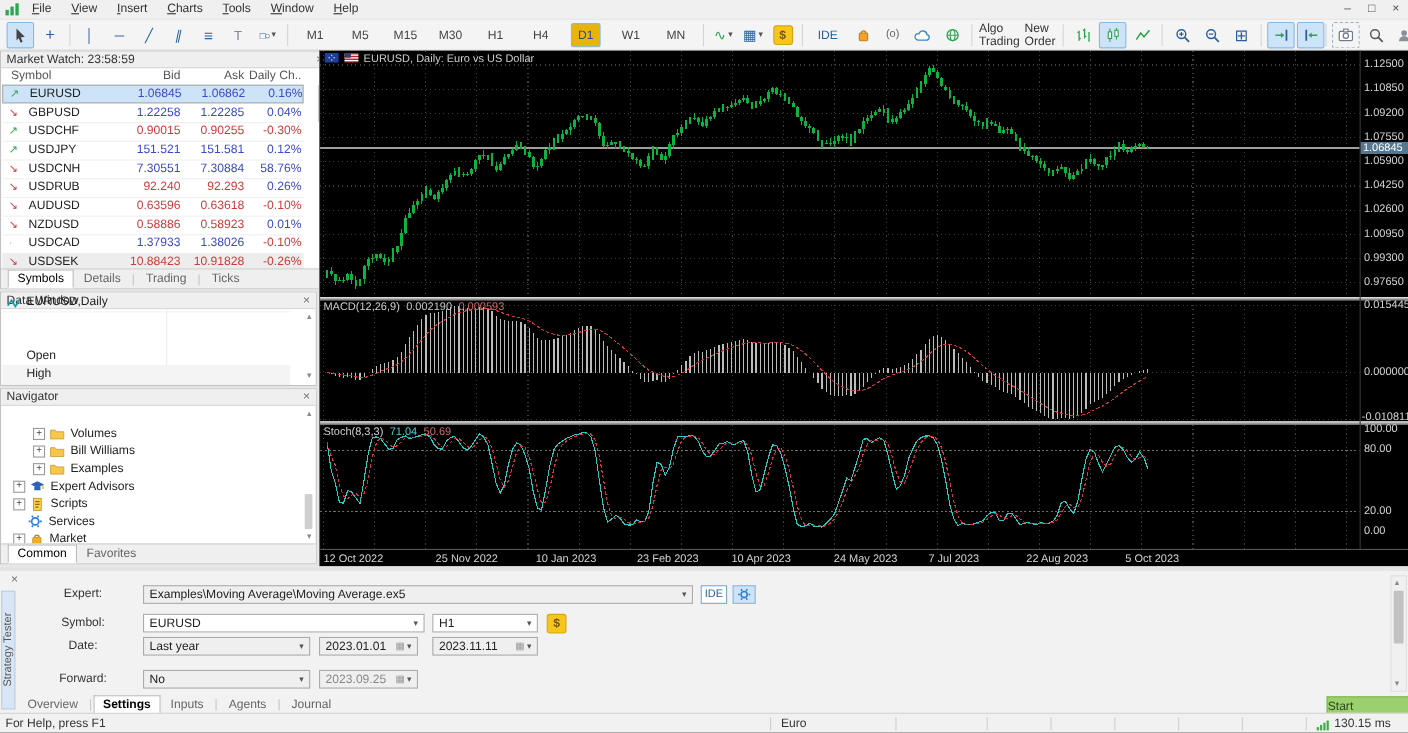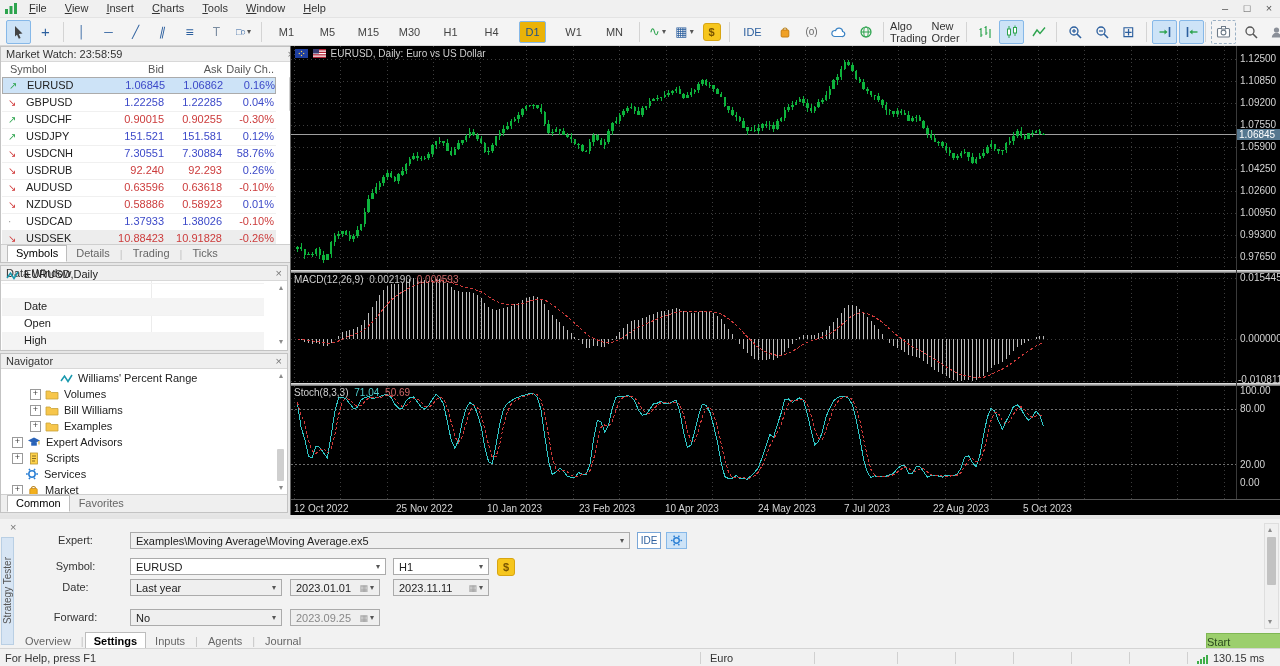--- a/index.html
+++ b/index.html
@@ -380,39 +380,32 @@
   </div>
   <div class="dw-div"></div>
   <span class="scr" style="right:4px;top:18px">▴</span>
   <span class="scr" style="right:4px;top:72px">▾</span>
   <div class="dw-row" style="top:0;display:flex;align-items:center">
     <svg class="nicon" width="13" height="12" viewBox="0 0 13 12" style="margin:0 5px 0 4px">
         <polyline points="1,9 4.5,4 8,9.5 12,3" fill="none" stroke="#1898ad" stroke-width="1.5"></polyline>
       </svg>
     <span>EURUSD,Daily</span>
   </div>
-  <div class="dw-row" style="top:32px;background:#f4f4f4"><span style="margin-left:22px">Date</span></div>
   <div class="dw-row" style="top:49px"><span style="margin-left:22px">Open</span></div>
   <div class="dw-row" style="top:66px;background:#f4f4f4"><span style="margin-left:22px">High</span></div>
 </div>
 
 <div class="panel" id="navigator" style="left:0;top:353px;width:288px;height:160px">
   <div class="ptitle">
     <span>Navigator</span>
     <span class="x">×</span>
   </div>
   <span class="scr" style="right:4px;top:18px">▴</span>
   <div class="thumb" style="right:3px;top:95px;width:7px;height:32px"></div>
   <span class="scr" style="right:4px;top:130px">▾</span>
-  <div class="nav-item" style="top:16px;padding-left:58px">
-    <svg class="nicon" width="13" height="12" viewBox="0 0 13 12">
-        <polyline points="1,9 4.5,4 8,9.5 12,3" fill="none" stroke="#1898ad" stroke-width="1.5"></polyline>
-      </svg>
-    <span>Williams' Percent Range</span>
-  </div>
   <div class="nav-item" style="top:32px;padding-left:28px">
     <span class="exp">+</span>
     <svg class="nicon" width="14" height="12" viewBox="0 0 14 12">
         <path d="M1,3 h4 l1.5,1.5 H13 v6.5 H1 z" fill="#f7c64b" stroke="#c9a239" stroke-width="0.8"></path>
       </svg>
     <span>Volumes</span>
   </div>
   <div class="nav-item" style="top:48px;padding-left:28px">
     <span class="exp">+</span>
     <svg class="nicon" width="14" height="12" viewBox="0 0 14 12">

